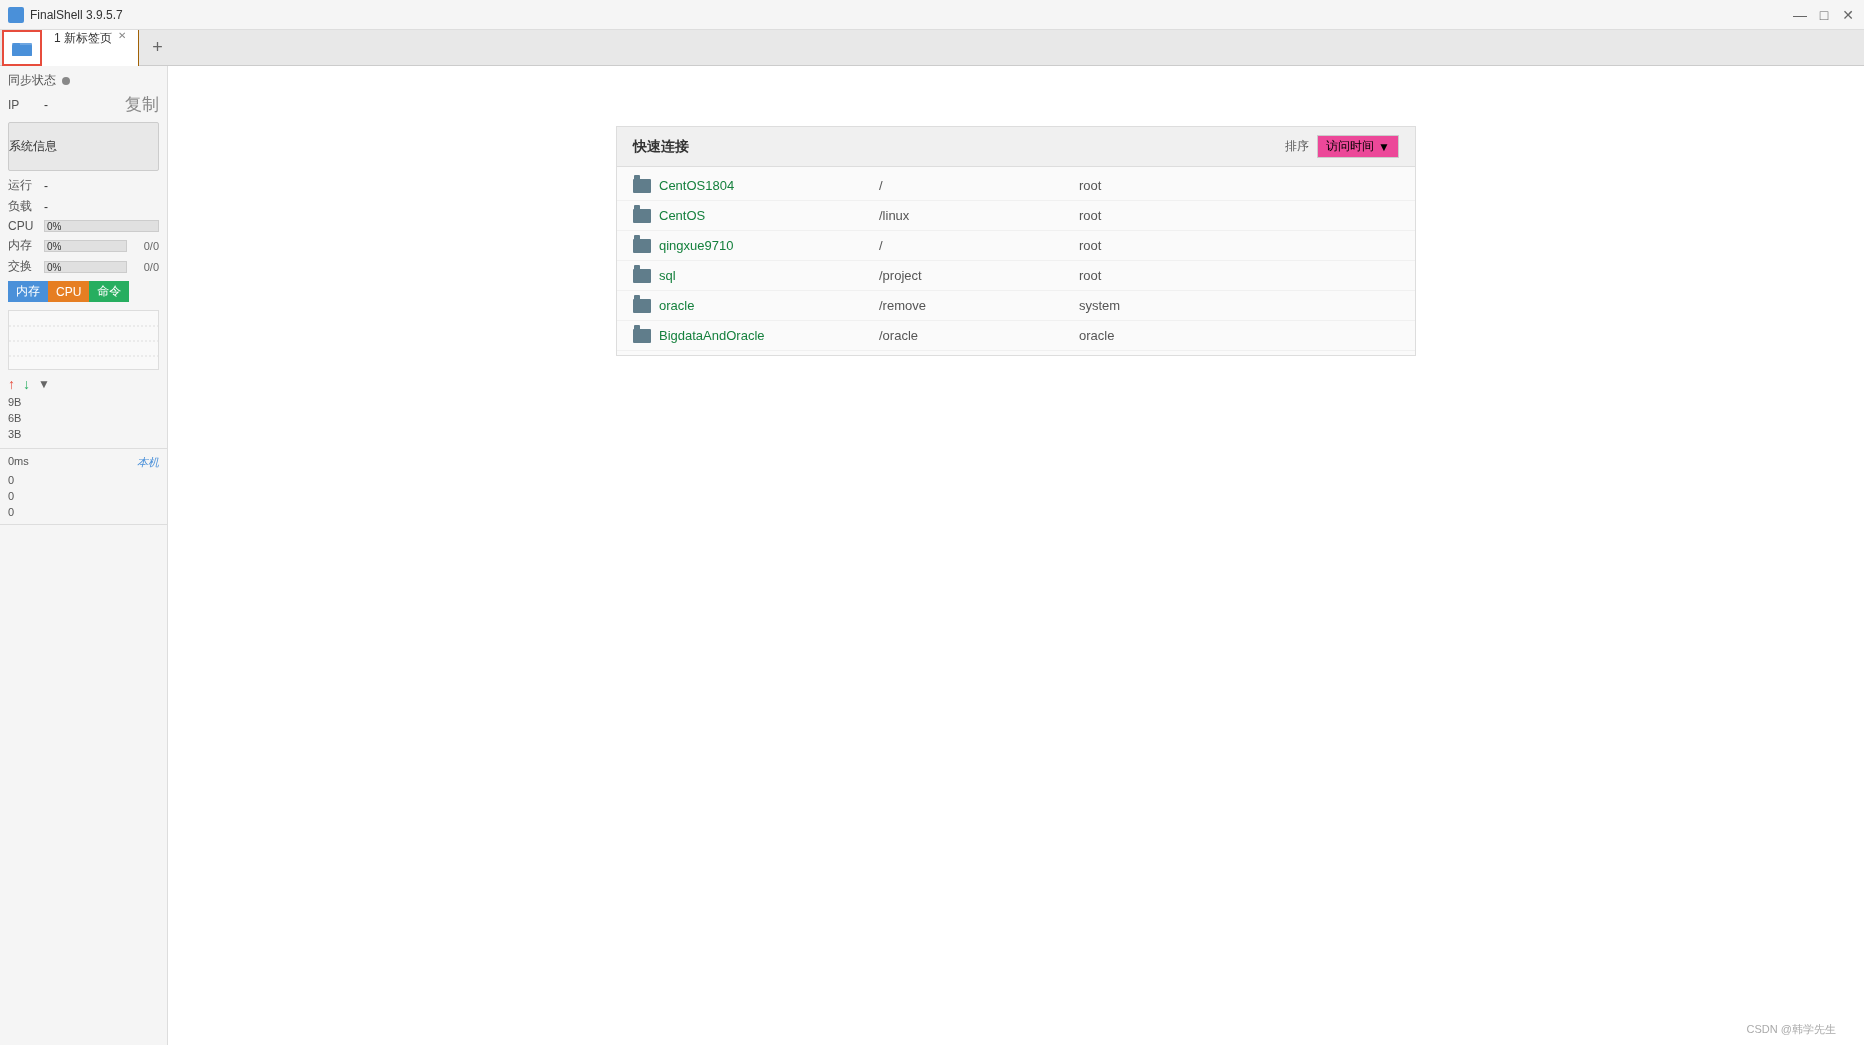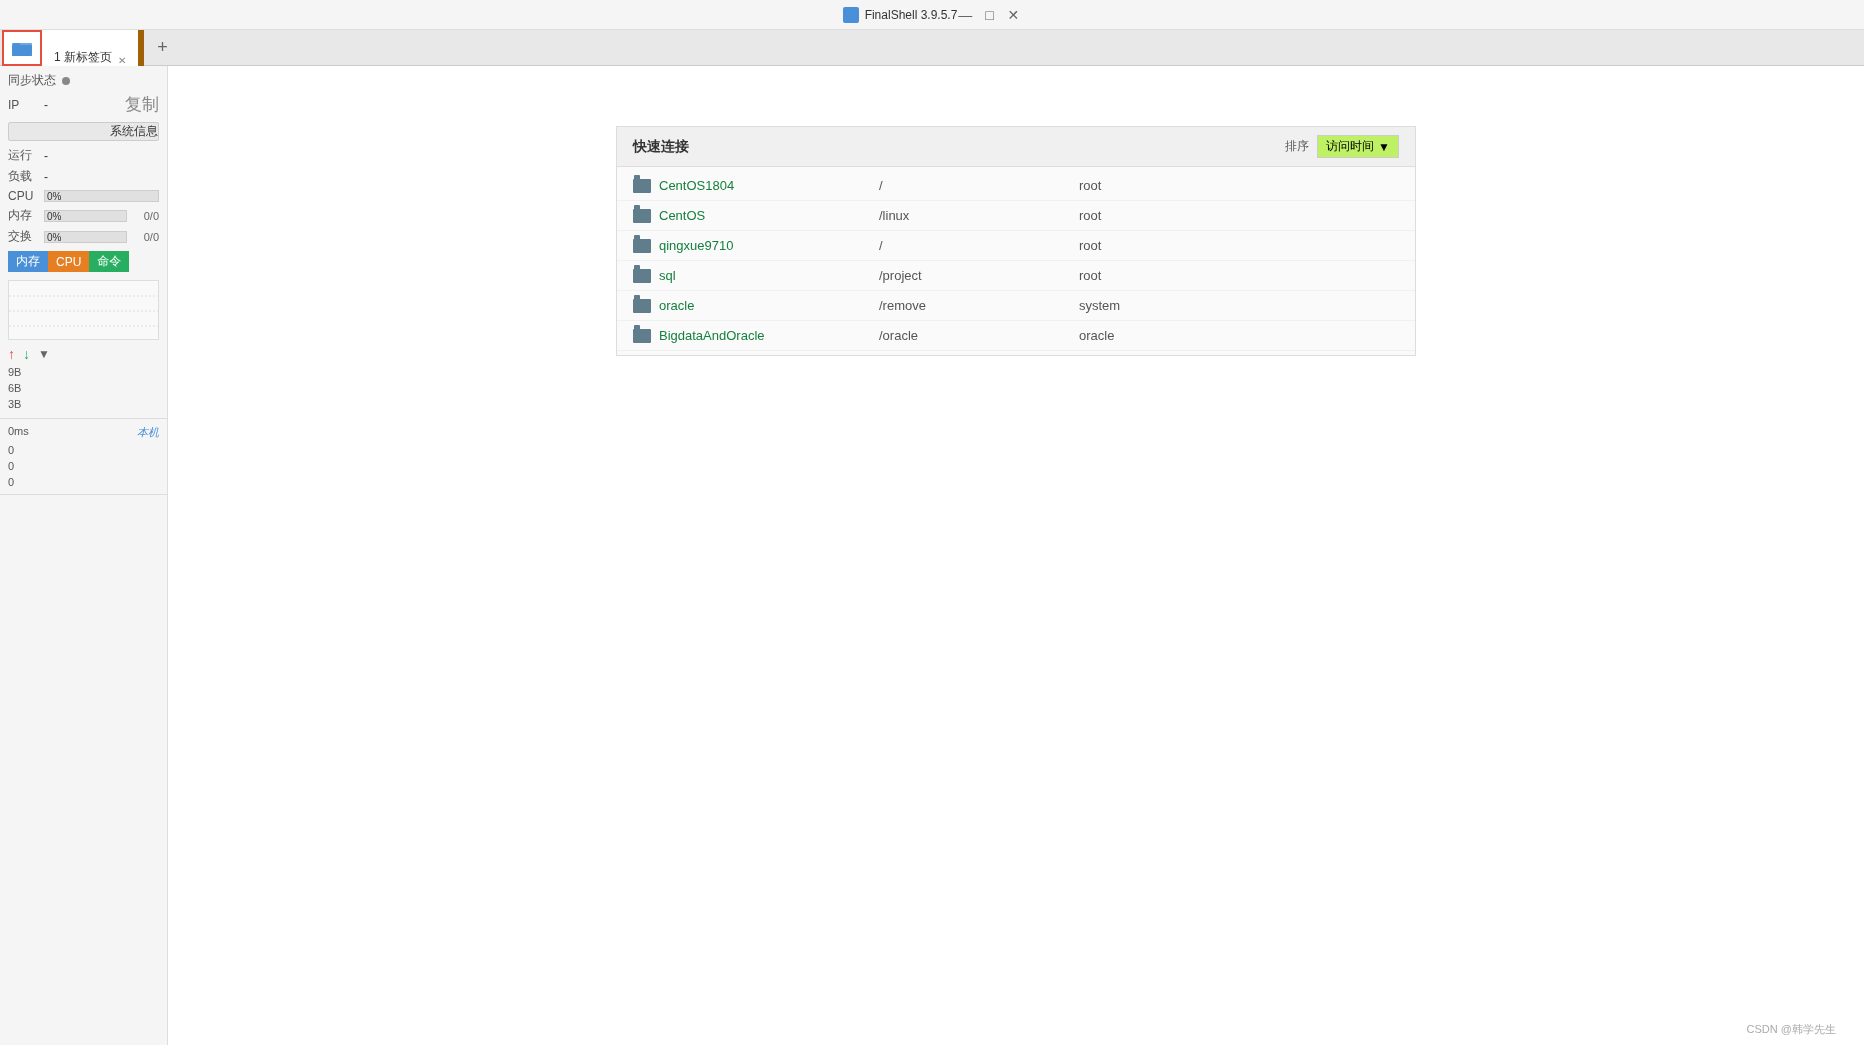--- a/index.html
+++ b/index.html
@@ -14,21 +14,21 @@
     }
 
     
     .title-bar {
       height: 30px;
       background: #f5f5f5;
       border-bottom: 1px solid #ddd;
       display: flex;
       align-items: center;
       padding: 0 8px;
-      justify-content: center;
+      justify-content: space-between;
     }
     .title-bar-left {
       display: flex;
       align-items: center;
       gap: 6px;
       font-size: 12px;
       color: #333;
     }
     .title-bar-right {
       display: flex;
@@ -78,24 +78,24 @@
       border: 2px solid #e74c3c;
       background: #fff;
       cursor: pointer;
       margin-left: 2px;
       flex-shrink: 0;
     }
     .tab-item {
       height: 36px;
       padding: 0 12px;
       display: flex;
-      align-items: flex-end;
+      align-items: flex-start;
       gap: 6px;
       background: #d0d0d0;
-      border-right: 6px solid #a16207;
+      border-right: 1px solid #a16207;
       cursor: pointer;
       white-space: nowrap;
     }
     .tab-item.active {
       background: #ffffff;
     }
     .tab-close {
       font-size: 10px;
       color: #888;
       cursor: pointer;
@@ -147,25 +147,25 @@
     }
     .sidebar-row .copy-btn {
       margin-left: auto;
       color: #888;
       cursor: pointer;
       font-size: 17px;
     }
 
     .sys-info-btn {
       margin: 4px 8px;
-      padding: 0 0;
+      padding: 15px 0;
       background: #e8e8e8;
       border: 1px solid #ccc;
       border-radius: 2px;
-      text-align: right;
+      text-align: left;
       cursor: pointer;
       font-size: 12px;
       color: #333;
     }
 
     .sidebar-metric {
       display: flex;
       align-items: center;
       padding: 2px 8px;
       font-size: 12px;
@@ -331,21 +331,21 @@
     }
     .qc-sort {
       display: flex;
       align-items: center;
       gap: 8px;
       font-size: 12px;
       color: #555;
     }
     .sort-btn {
       border: 1px solid #ccc;
-      background: #bef264;
+      background: #ec4899;
       padding: 2px 8px;
       font-size: 12px;
       cursor: pointer;
       display: flex;
       align-items: center;
       gap: 4px;
     }
 
     
     .conn-list {

